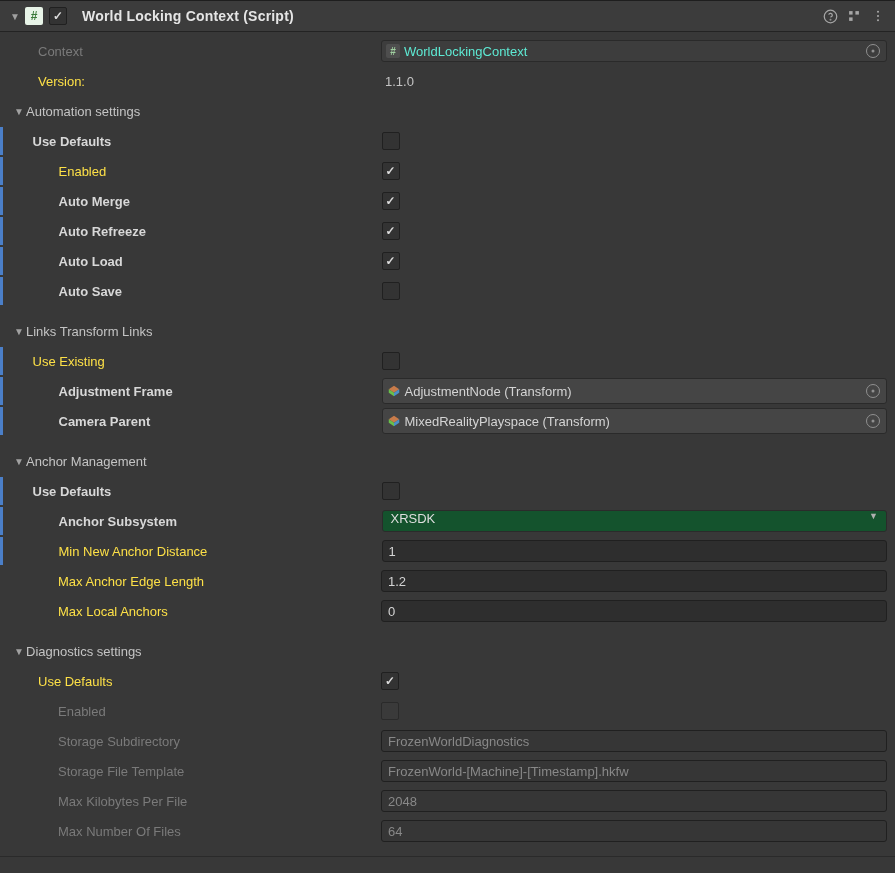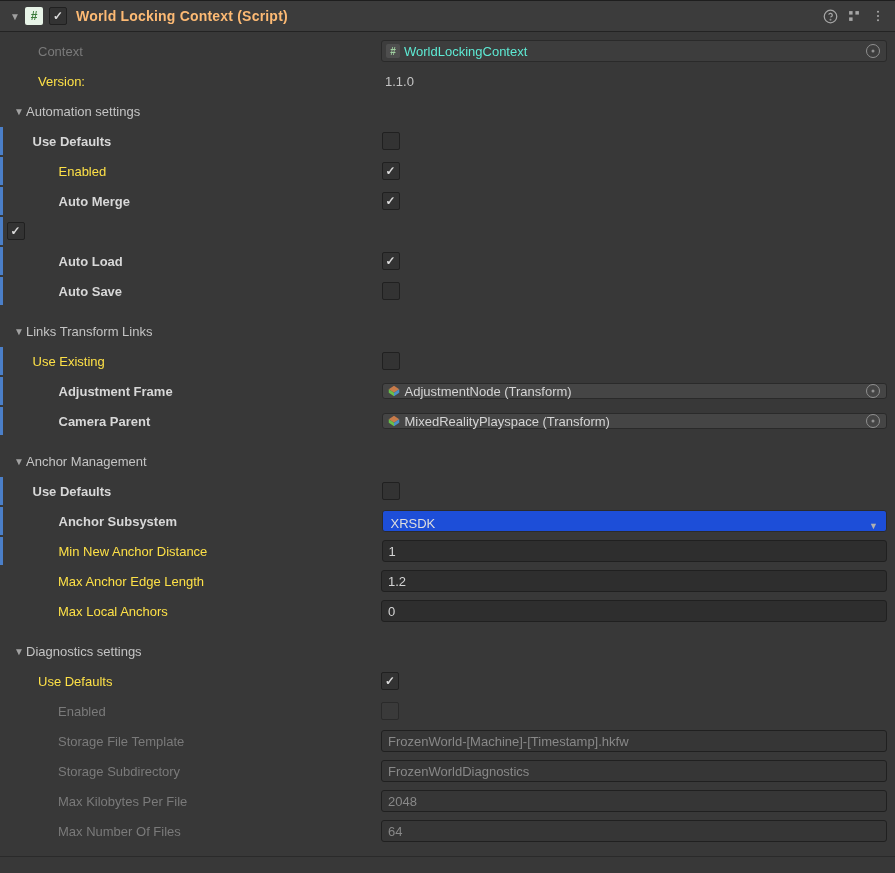--- a/index.html
+++ b/index.html
@@ -45,22 +45,22 @@
       margin: 0 3px;
     }
     .enable-check {
       width: 18px;
       height: 18px;
       margin: 0 3px;
       position: relative;
     }
     .component-title {
       font-weight: 600;
-      color: #fdba74;
-      margin-left: 6px;
+      color: #e5e5e5;
+      margin-left: 12px;
       font-size: 14px;
       letter-spacing: 0.2px;
     }
     .header-spacer { flex: 1; }
     .header-icon {
       width: 18px;
       height: 18px;
       display: flex;
       align-items: center;
       justify-content: center;
@@ -143,21 +143,21 @@
       font-size: 12px;
       font-weight: bold;
     }
     .checkbox.disabled {
       background: #3a3a3a;
       border-color: #2a2a2a;
       cursor: default;
     }
     .object-field {
       flex: 1;
-      height: 16px;
+      height: 26px;
       background: #454545;
       border: 1px solid #2a2a2a;
       border-radius: 3px;
       display: flex;
       align-items: center;
       padding: 0 4px;
       position: relative;
     }
     .transform-icon {
       width: 14px;
@@ -221,25 +221,25 @@
       background: #909090;
       border-radius: 50%;
       position: absolute;
       top: 50%;
       left: 50%;
       transform: translate(-50%, -50%);
     }
     .dropdown {
       flex: 1;
       height: 22px;
-      background: #1d4ed8;
+      background: #14532d;
       border: 1px solid #2b2b2b;
       border-radius: 3px;
       display: flex;
-      align-items: flex-end;
+      align-items: flex-start;
       padding: 0 8px;
       cursor: pointer;
       position: relative;
     }
     .dropdown-text {
       color: #dedede;
       font-size: 13px;
       font-weight: 500;
       flex: 1;
     }
@@ -346,20 +346,21 @@
   </div>
   <div class="bar-row indented2">
     <span class="blue-bar"></span>
     <span class="label bold">Auto Merge</span>
     <div class="value-area">
         <span class="checkbox checked"></span>
       </div>
   </div>
   <div class="bar-row indented2">
     <span class="blue-bar"></span>
+    <span class="label bold">Auto Refreeze</span>
     <div class="value-area">
         <span class="checkbox checked"></span>
       </div>
   </div>
   <div class="bar-row indented2">
     <span class="blue-bar"></span>
     <span class="label bold">Auto Load</span>
     <div class="value-area">
         <span class="checkbox checked"></span>
       </div>
@@ -469,29 +470,29 @@
         <span class="checkbox checked"></span>
       </div>
   </div>
   <div class="row indented2">
     <span class="label disabled">Enabled</span>
     <div class="value-area">
         <span class="checkbox disabled"></span>
       </div>
   </div>
   <div class="row indented2">
+    <span class="label disabled">Storage Subdirectory</span>
+    <div class="value-area">
+        <input class="number-input disabled" disabled="" value="FrozenWorldDiagnostics" style="">
+      </div>
+  </div>
+  <div class="row indented2">
     <span class="label disabled">Storage File Template</span>
     <div class="value-area">
         <input class="number-input disabled" disabled="" value="FrozenWorld-[Machine]-[Timestamp].hkfw" style="">
-      </div>
-  </div>
-  <div class="row indented2">
-    <span class="label disabled">Storage Subdirectory</span>
-    <div class="value-area">
-        <input class="number-input disabled" disabled="" value="FrozenWorldDiagnostics" style="">
       </div>
   </div>
   <div class="row indented2">
     <span class="label disabled">Max Kilobytes Per File</span>
     <div class="value-area">
         <input class="number-input disabled" disabled="" value="2048" style="">
       </div>
   </div>
   <div class="row indented2">
     <span class="label disabled">Max Number Of Files</span>

